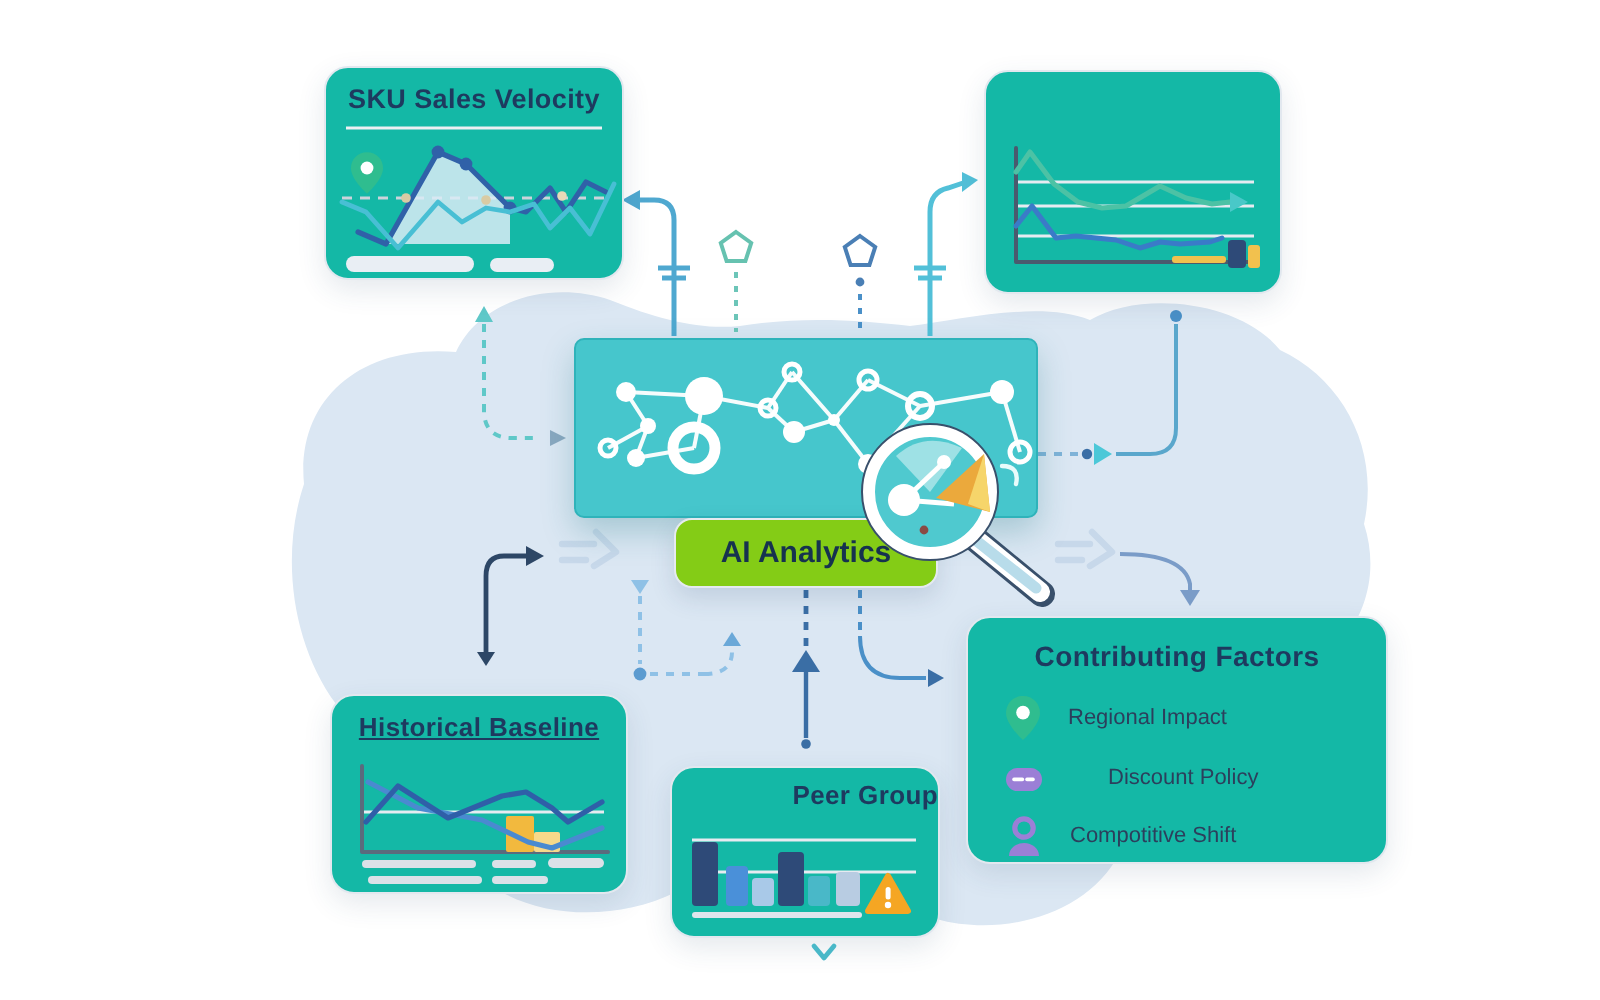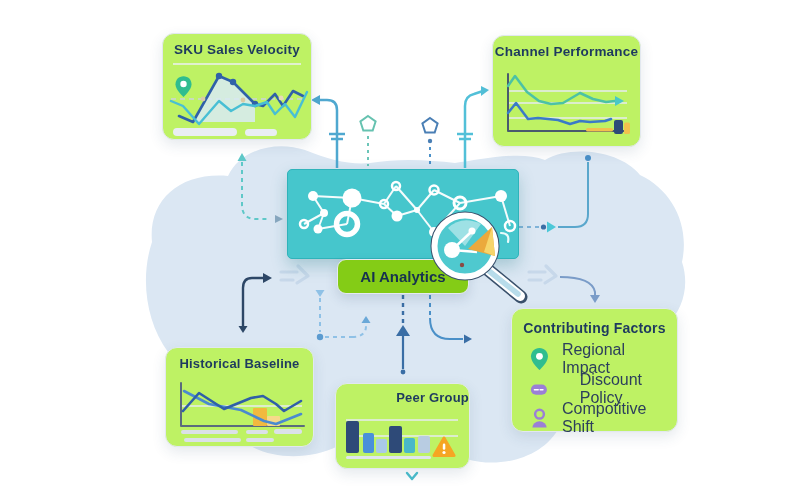--- a/index.html
+++ b/index.html
@@ -3,21 +3,21 @@
 <meta charset="utf-8">
 <style>
   html,body{margin:0;padding:0;}
   body{
     width:800px;height:500px;position:relative;overflow:hidden;
     background:#ffffff;font-family:"Liberation Sans",sans-serif;
   }
   svg.layer{position:absolute;left:0;top:0;width:800px;height:500px;pointer-events:none;}
   #bg{z-index:0;} #lines{z-index:1;} #top{z-index:6;}
   .card{
-    position:absolute;background:#bef264;border:1px solid #e2e8ef;border-radius:12px;
+    position:absolute;background:#14b8a6;border:1px solid #e2e8ef;border-radius:12px;
     box-shadow:0 5px 14px rgba(40,70,110,.12);z-index:3;
   }
   .ctitle{
     position:absolute;left:0;right:0;top:8px;text-align:center;
     font-weight:bold;color:#1e3a5f;letter-spacing:.2px;
   }
   svg.chart{position:absolute;left:0;top:0;width:100%;height:100%;}
   .pill{position:absolute;background:#e9eef4;border-radius:4px;}
   .panel{
     position:absolute;left:287px;top:169px;width:230px;height:88px;
@@ -26,21 +26,21 @@
   }
   .panel svg{position:absolute;left:0;top:0;width:100%;height:100%;}
   .ai-label{
     position:absolute;left:337px;top:259px;width:130px;height:33px;z-index:4;
     background:#84cc16;border:1px solid #e5eaf0;border-radius:9px;
     box-shadow:0 5px 12px rgba(40,70,110,.15);
     display:flex;align-items:center;justify-content:center;
     font-weight:bold;font-size:15px;color:#16324f;
   }
   .frow{position:absolute;left:18px;display:flex;align-items:center;gap:13px;height:24px;}
-  .flabel{font-size:16px;color:#2c3f5c;}
+  .flabel{font-size:11px;color:#2c3f5c;}
   .picon{position:absolute;}
 </style>
 </head>
 <body>
 
 <svg id="bg" class="layer" viewBox="0 0 800 500">
   <path fill="#dbe7f3" d="M152,242 C148,200 180,172 228,176 C240,150 275,140 305,150 C330,160 350,165 370,163 C400,158 430,160 455,163 C480,160 520,150 545,160 C570,145 620,150 640,175 C672,190 690,225 682,262 C696,305 662,345 622,342 C640,392 602,432 560,426 C540,466 478,472 448,450 C420,476 358,470 338,446 C298,466 240,456 228,420 C186,420 158,392 168,352 C146,322 140,278 152,242 Z"></path>
 </svg>
 
 <svg id="lines" class="layer" viewBox="0 0 800 500">
@@ -193,37 +193,36 @@
     </svg>
   <svg class="picon" style="left:12px;top:42px;" width="17" height="22" viewBox="0 0 18 23">
     <path d="M9,0 C4,0 0.5,3.8 0.5,8.5 C0.5,14.5 9,22 9,22 C9,22 17.5,14.5 17.5,8.5 C17.5,3.8 14,0 9,0 Z" fill="#2fbd8f"></path>
     <circle cx="9" cy="8.3" r="3.4" fill="#ffffff"></circle>
   </svg>
   <div class="pill" style="left:10px;top:94px;width:64px;height:8px;"></div>
   <div class="pill" style="left:82px;top:95px;width:32px;height:7px;"></div>
 </div>
 
 <div class="card" style="left:492px;top:35px;width:147px;height:110px;">
-  <div class="ctitle" style="font-size:13.5px;">Channel Performance</div>
   <svg class="chart" viewBox="0 0 147 110">
       <line x1="15" y1="55" x2="134" y2="55" stroke="#e6ebf1" stroke-width="1.4" stroke-dasharray="none"></line>
       <line x1="15" y1="67" x2="134" y2="67" stroke="#e6ebf1" stroke-width="1.4" stroke-dasharray="none"></line>
       <line x1="15" y1="82" x2="134" y2="82" stroke="#e6ebf1" stroke-width="1.4" stroke-dasharray="none"></line>
       <polyline points="15,38 15,95 136,95" fill="none" stroke="#4a5a6e" stroke-width="2" stroke-linecap="round" stroke-linejoin="round"></polyline>
       <rect x="93" y="92" width="27" height="3.5" rx="1.5" fill="#f2c14e"></rect>
       <rect x="121" y="84" width="9" height="14" rx="2" fill="#2e4a78"></rect>
       <rect x="131" y="86.5" width="6" height="11.5" rx="1.5" fill="#f2c14e"></rect>
       <polyline points="15,50 22,40 34,56 46,65 58,68 70,67 87,57 100,63 113,66 122,65" fill="none" stroke="#4cc2a5" stroke-width="2.5" stroke-linecap="round" stroke-linejoin="round"></polyline>
       <polygon points="131,65 122,60 122,70" fill="#49c8c8"></polygon>
       <polyline points="15,77 23,67 35,83 45,82 55,83 65,84 77,88 87,85 97,86 112,85 118,83" fill="none" stroke="#3a7bc8" stroke-width="2.5" stroke-linecap="round" stroke-linejoin="round"></polyline>
     </svg>
 </div>
 
 <div class="card" style="left:165px;top:347px;width:147px;height:98px;">
-  <div class="ctitle" style="font-size:13px;">Historical Baseline</div>
+  <div class="ctitle" style="font-size:13px;text-decoration:underline;">Historical Baseline</div>
   <svg class="chart" viewBox="0 0 147 98">
       <line x1="15" y1="58" x2="136" y2="58" stroke="#e6ebf1" stroke-width="1.4" stroke-dasharray="none"></line>
       <polyline points="15,35 15,78 138,78" fill="none" stroke="#5a6b7d" stroke-width="2" stroke-linecap="round" stroke-linejoin="round"></polyline>
       <rect x="87" y="60" width="14" height="18" rx="1" fill="#f2b93e"></rect>
       <rect x="101" y="68" width="13" height="10" rx="1" fill="#f7d98a"></rect>
       <polyline points="18,43 43,56 75,62 98,73 110,76 135,66" fill="none" stroke="#4a8ad0" stroke-width="2.6" stroke-linecap="round" stroke-linejoin="round"></polyline>
       <polyline points="17,63 33,45 58,61 85,50 97,48 110,56 118,63 135,53" fill="none" stroke="#2f5fa8" stroke-width="2.6" stroke-linecap="round" stroke-linejoin="round"></polyline>
     </svg>
   <div class="pill" style="left:15px;top:82px;width:57px;height:4px;background:#dbe1e8;"></div>
   <div class="pill" style="left:80px;top:82px;width:22px;height:4px;background:#dbe1e8;"></div>
@@ -245,21 +244,21 @@
       <rect x="82" y="52" width="12" height="17" rx="2" fill="#b8cce2"></rect>
     </svg>
   <svg class="picon" style="left:96px;top:52px;" width="24" height="22" viewBox="0 0 24 22">
     <path d="M12,2 L22,19.5 L2,19.5 Z" fill="#f5a623" stroke="#f5a623" stroke-width="3" stroke-linejoin="round"></path>
     <rect x="10.8" y="7.5" width="2.5" height="6.2" rx="1.25" fill="#ffffff"></rect>
     <circle cx="12" cy="16.5" r="1.6" fill="#ffffff"></circle>
   </svg>
   <div class="pill" style="left:10px;top:72px;width:85px;height:3px;background:#dfe5ec;"></div>
 </div>
 
-<div class="card" style="left:511px;top:308px;width:165px;height:122px;">
+<div class="card" style="left:483px;top:308px;width:165px;height:122px;padding-left:44px;">
   <div class="ctitle" style="font-size:14px;top:11px;">Contributing Factors</div>
   <div class="frow" style="top:38px;">
     <svg width="19" height="23" viewBox="0 0 18 23">
       <path d="M9,0 C4,0 0.5,3.8 0.5,8.5 C0.5,14.5 9,22 9,22 C9,22 17.5,14.5 17.5,8.5 C17.5,3.8 14,0 9,0 Z" fill="#2fbd8f"></path>
       <circle cx="9" cy="8.3" r="3.4" fill="#ffffff"></circle>
     </svg>
     <span class="flabel">Regional Impact</span>
   </div>
   <div class="frow" style="top:68px;gap:32px;">
     <svg width="20" height="23" viewBox="0 0 20 23">

